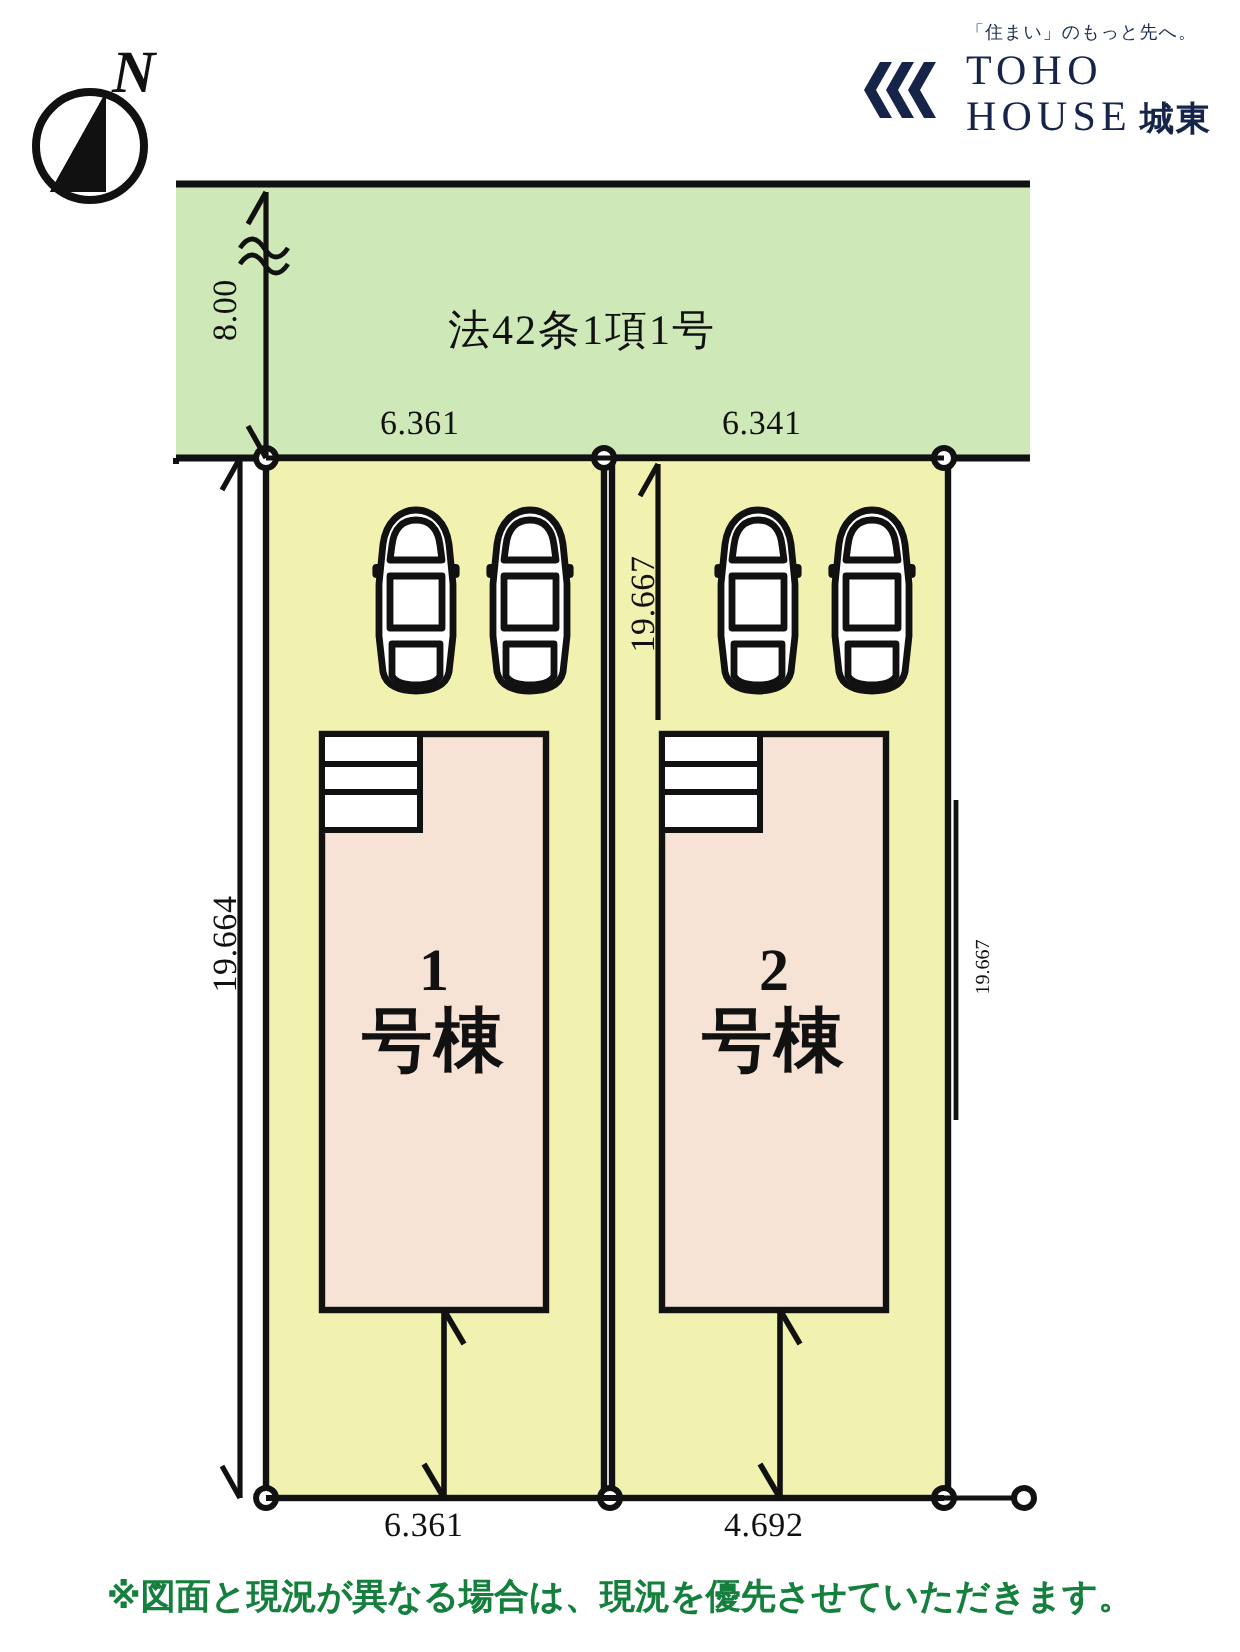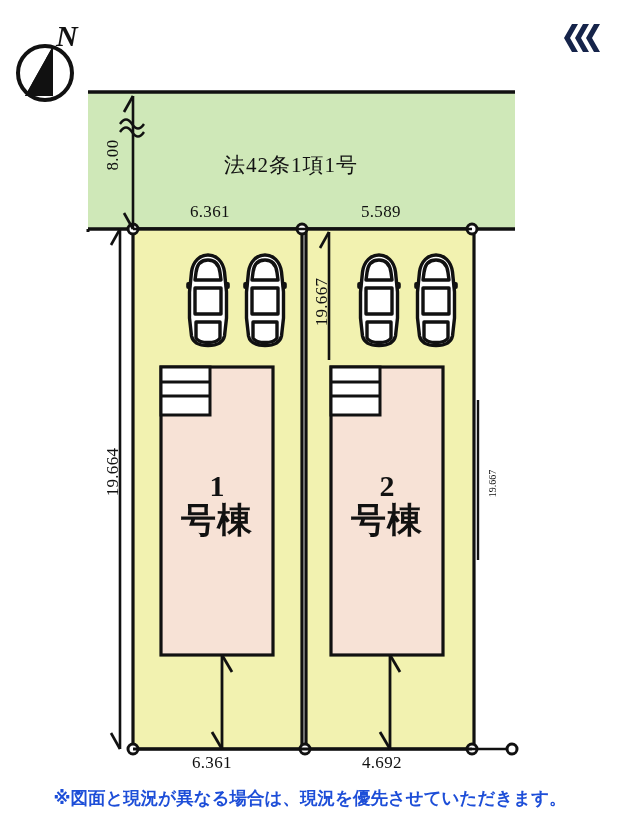--- a/index.html
+++ b/index.html
@@ -91,21 +91,21 @@
 
   
   #footnote {
     position: absolute;
     left: 0; right: 0;
     top: 786px;
     text-align: center;
     font-family: "Liberation Sans", "DejaVu Sans", sans-serif;
     font-size: 17.5px;
     font-weight: 700;
-    color: #1d4ed8;
+    color: #15803d;
     letter-spacing: 0px;
   }
 </style>
 </head>
 <body>
 
 <div id="page">
 
   <svg id="compass" viewBox="0 0 78 86">
     <circle cx="33" cy="55" r="27" fill="#ffffff" stroke="#111111" stroke-width="4"></circle>
@@ -117,20 +117,27 @@
   </svg>
 
   <div id="brand">
     <svg id="brand-mark" viewBox="0 0 42 44">
       <g fill="#16244a">
         <polygon points="0,26 8,12 14,12 6,26 14,40 8,40"></polygon>
         <polygon points="11,26 19,12 25,12 17,26 25,40 19,40"></polygon>
         <polygon points="22,26 30,12 36,12 28,26 36,40 30,40"></polygon>
       </g>
     </svg>
+    <div class="brand-text">
+      <div class="brand-tag">「住まい」のもっと先へ。</div>
+      <div class="brand-l1">TOHO</div>
+      <div class="brand-l2">
+        <span>HOUSE</span><span class="brand-jp">城東</span>
+      </div>
+    </div>
   </div>
 
   <svg id="plan" viewBox="0 0 620 826">
     <defs>
 
       <symbol id="car" viewBox="0 0 44 96">
         <g fill="#ffffff" stroke="#111111" stroke-width="3.4" stroke-linejoin="round">
           <path d="M22 3 C30 3 37 9 38.5 20 L40.5 40 L40.5 66 L38.5 84 C37 91 30 93.5 22 93.5
                    C14 93.5 7 91 5.5 84 L3.5 66 L3.5 40 L5.5 20 C7 9 14 3 22 3 Z"></path>
           <path d="M22 8 C28.5 8 33 12 34 20.5 L35 28 L9 28 L10 20.5 C11 12 15.5 8 22 8 Z"></path>
@@ -243,21 +250,21 @@
       <line x1="390" y1="655" x2="400" y2="672"></line>
       <line x1="390" y1="749" x2="380" y2="732"></line>
     </g>
   </svg>
 
   <div class="lbl road-label" style="left:224px; top:151px;">法42条1項1号</div>
 
   <div class="lbl dim dim-v" style="left:90px; top:145px; width:46px; text-align:center;">8.00</div>
 
   <div class="lbl dim" style="left:190px; top:202px;">6.361</div>
-  <div class="lbl dim" style="left:361px; top:202px;">5.589</div>
+  <div class="lbl dim" style="left:361px; top:202px;">6.341</div>
 
   <div class="lbl dim" style="left:192px; top:753px;">6.361</div>
   <div class="lbl dim" style="left:362px; top:753px;">4.692</div>
 
   <div class="lbl dim dim-v" style="left:87px; top:462px; width:52px; text-align:center;">19.664</div>
 
   <div class="lbl dim dim-v" style="left:296px; top:292px; width:52px; text-align:center;">19.667</div>
 
   <div class="lbl tiny-v" style="left:468px; top:478px; width:48px; text-align:center;">19.667</div>
 

